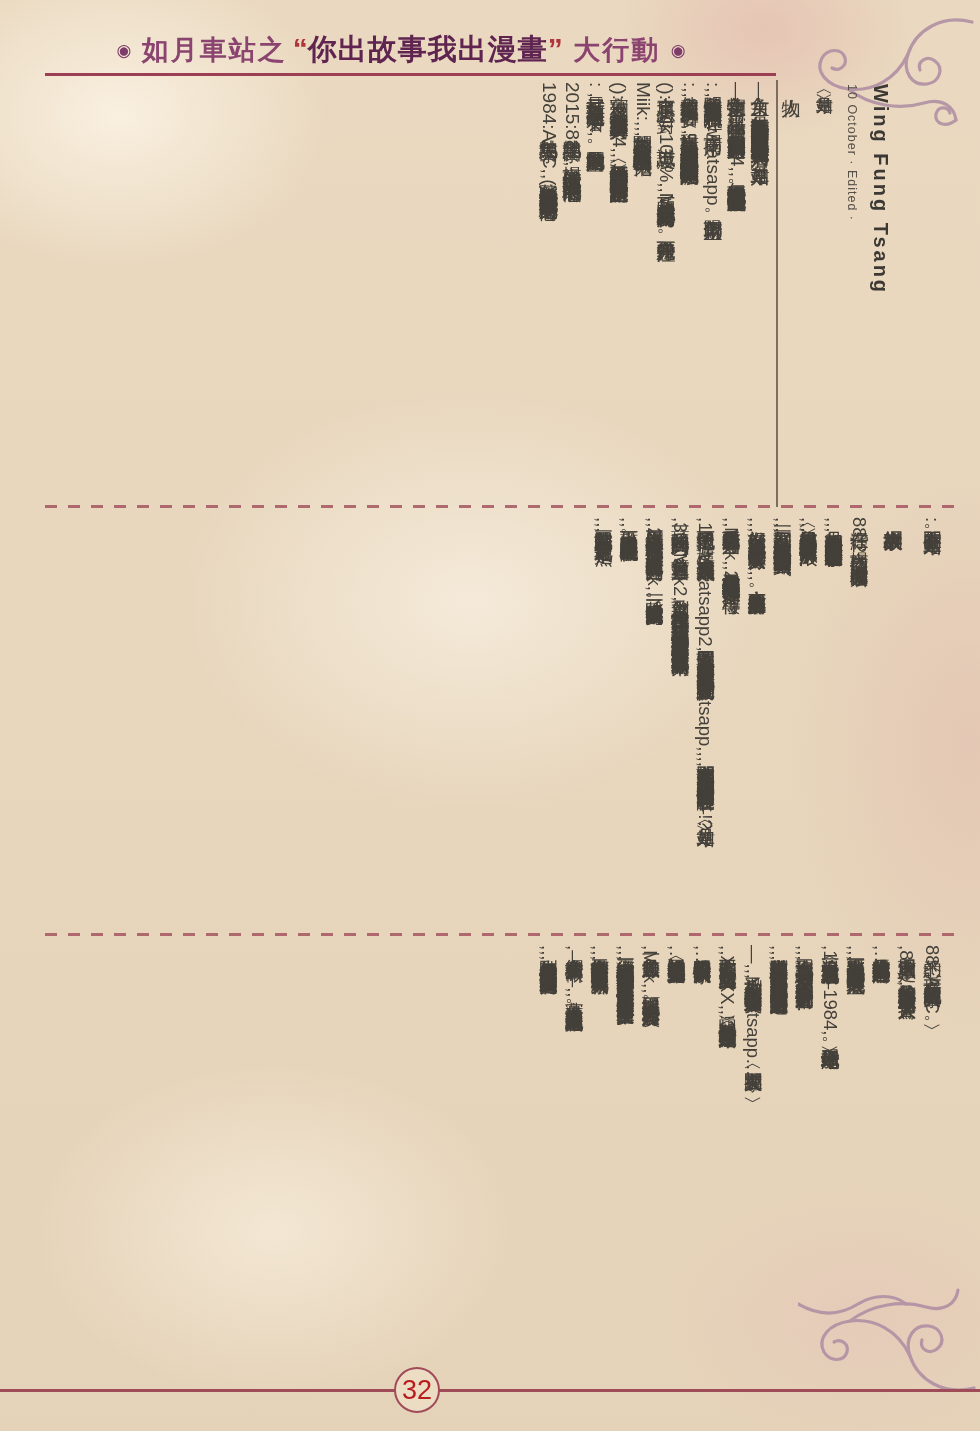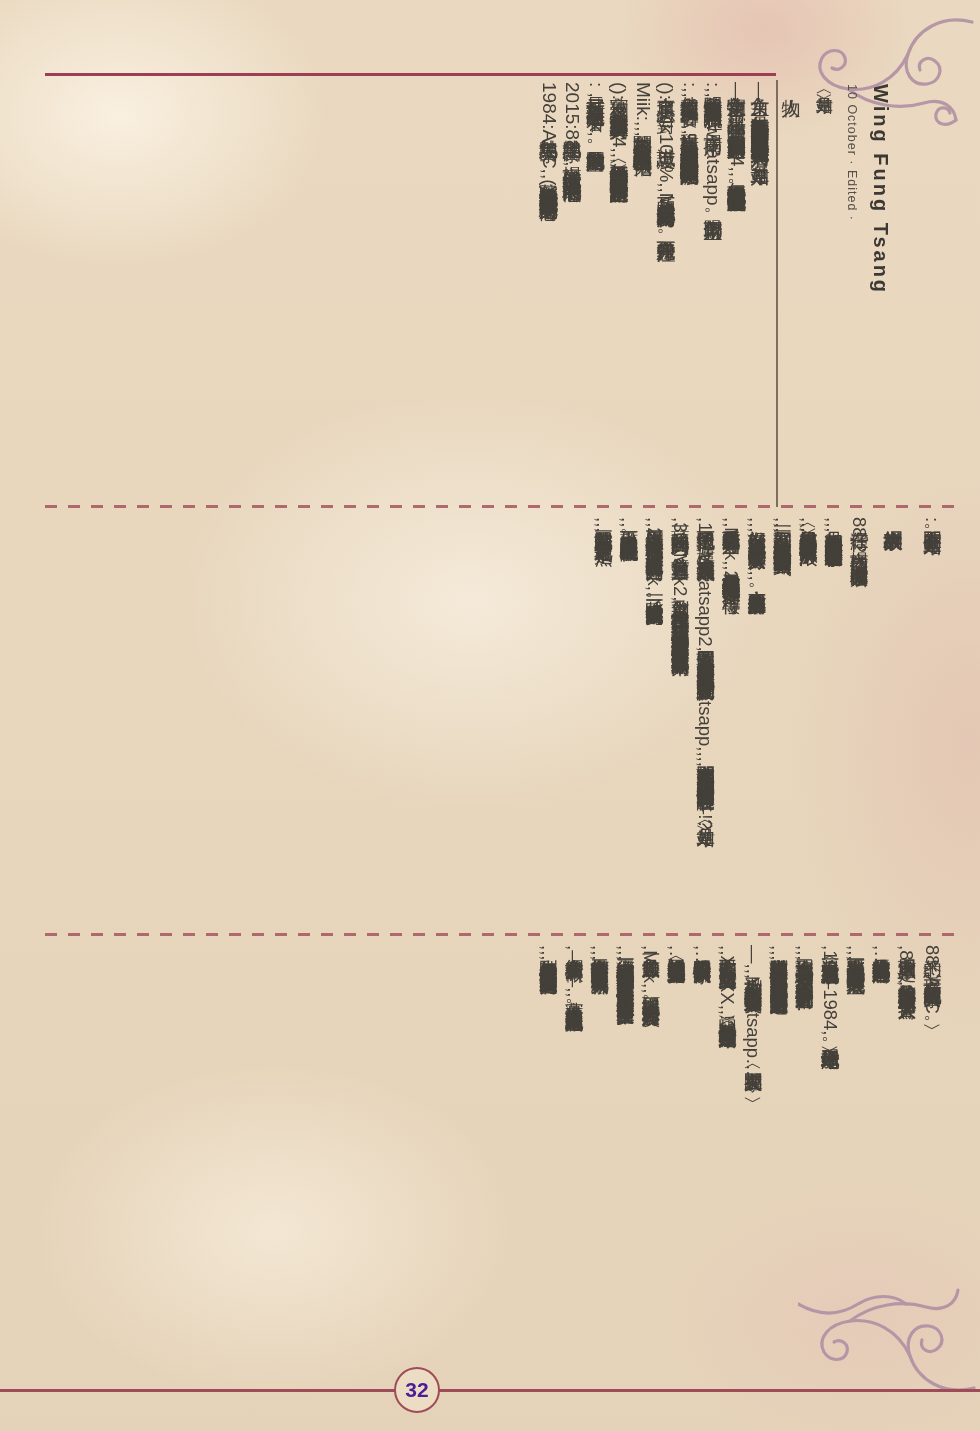--- a/index.html
+++ b/index.html
@@ -47,27 +47,33 @@
   .sec2 .head{font-weight:700;margin-left:8px;}
   
   .divider{position:absolute;left:45px;width:912px;height:3px;
     background:repeating-linear-gradient(90deg,#a45560 0 12px,transparent 12px 23px);opacity:.85;}
   .div1{top:505px;}
   .div2{top:933px;}
   
   .footer-rule{position:absolute;top:1389px;left:0;width:980px;height:2.5px;background:#a04b58;}
   .page-num{position:absolute;top:1367px;left:394px;width:46px;height:46px;border-radius:50%;
     border:2.5px solid #a04b58;background:#ecdcc4;display:flex;align-items:center;justify-content:center;
-    font-size:21px;font-weight:700;color:#4c1d95;box-sizing:border-box;}
+    font-size:27px;font-weight:400;color:#b91c1c;box-sizing:border-box;}
 </style>
 </head>
 <body>
 
 <div class="page">
 
+  <div class="title-row">
+    <span class="title-bullet">◉</span>
+    <span class="title-main">如月車站之</span><span class="title-quote">“</span><span class="title-strong">你出故事我出漫畫</span><span class="title-quote">”</span>
+    <span class="title-main">大行動</span>
+    <span class="title-bullet">◉</span>
+  </div>
   <div class="title-underline"></div>
 
   <svg class="flourish flourish-top" width="180" height="122" viewBox="0 0 180 122">
     <g fill="none" stroke="#b190a4" stroke-width="3.2" stroke-linecap="round" opacity="0.9">
       <path d="M176,12 C146,4 120,20 112,44 C106,62 116,76 131,74 C144,72 148,58 139,51 C131,45 121,51 124,60"></path>
       <path d="M112,44 C100,70 76,82 52,79 C30,76 19,61 26,48 C32,38 46,38 49,48 C51,56 43,62 36,58"></path>
       <path d="M52,79 C74,96 104,100 128,93 C146,88 158,96 160,110"></path>
       <path d="M160,110 C150,118 138,114 140,104 C142,96 152,96 154,103"></path>
     </g>
   </svg>

